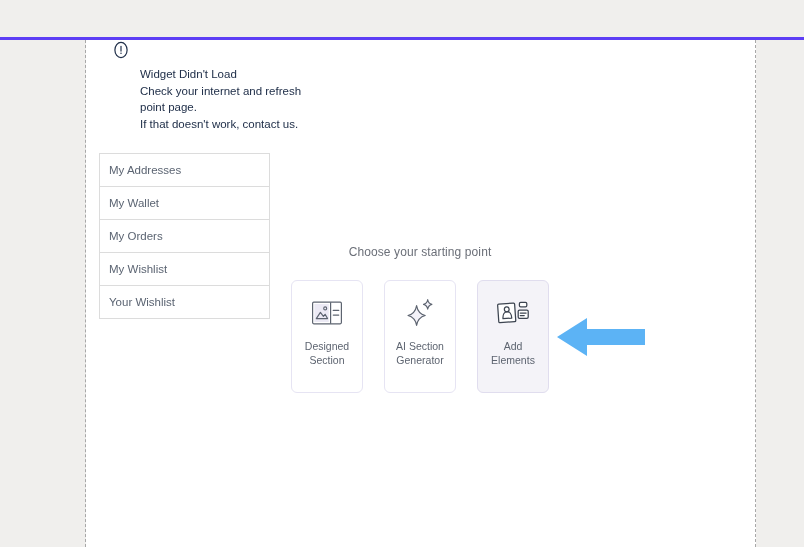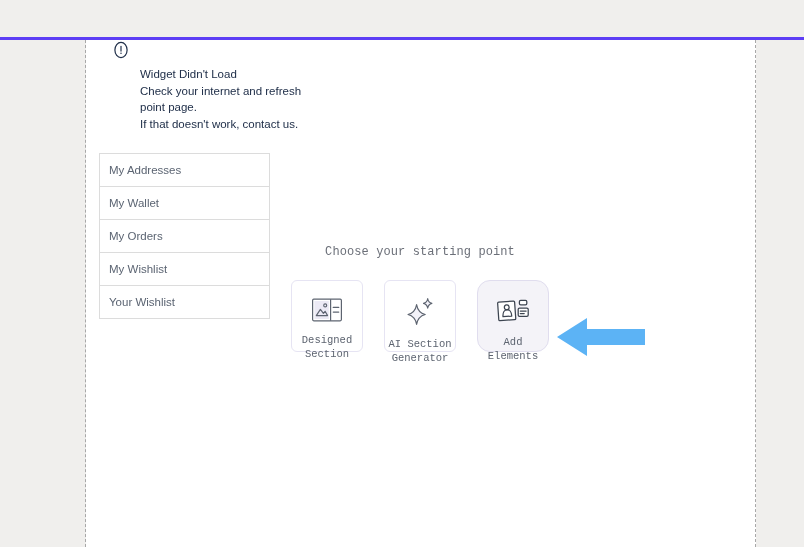--- a/index.html
+++ b/index.html
@@ -91,51 +91,49 @@
     box-sizing: content-box;
     cursor: pointer;
   }
 
   
   #starting-point {
     position: absolute;
     left: 291px;
     top: 245px;
     width: 258px;
-    font-family: Liberation Mono, monospace;
   }
   #starting-point-title {
     font-size: 12px;
     color: #6b6f78;
     text-align: center;
     margin-bottom: 21px;
     letter-spacing: .1px;
   }
   #starting-cards {
     display: flex;
     gap: 21px;
   }
   .start-card {
     width: 72px;
-    height: 72px;
+    height: 113px;
     box-sizing: border-box;
     border: 1px solid #e6e4f3;
     border-radius: 6px;
     background: #ffffff;
     display: flex;
     flex-direction: column;
     align-items: center;
     justify-content: flex-start;
     padding-top: 16px;
     cursor: pointer;
   }
   .start-card.is-hovered {
     background: #f4f3f8;
     border-color: #e0ddee;
-    border-radius: 13px;
   }
   .start-card-icon {
     width: 34px;
     height: 32px;
     display: flex;
     align-items: center;
     justify-content: center;
     margin-bottom: 11px;
   }
   .start-card-label {

